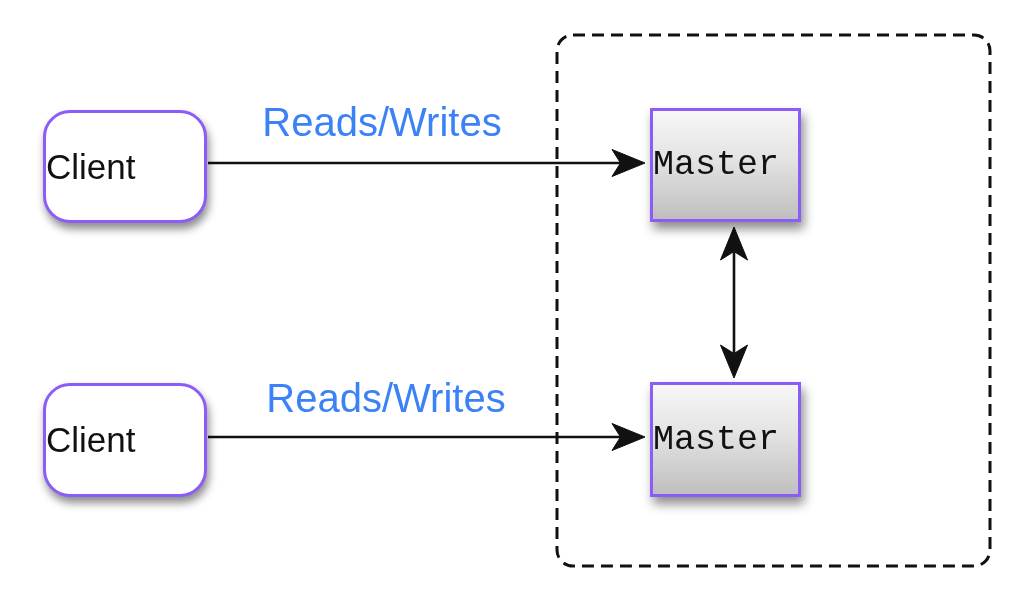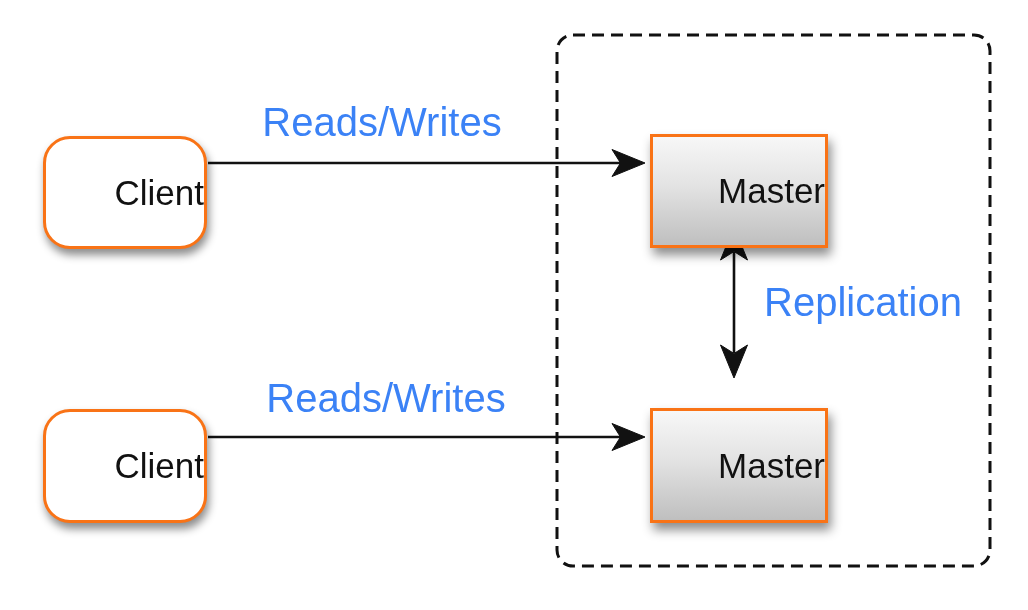--- a/index.html
+++ b/index.html
@@ -19,42 +19,42 @@
     position: absolute;
     left: 0;
     top: 0;
     width: 1028px;
     height: 610px;
   }
   .node {
     position: absolute;
     display: flex;
     align-items: center;
-    justify-content: flex-end;
+    justify-content: flex-start;
     color: #111111;
     font-size: 35px;
     letter-spacing: 0px;
     box-sizing: border-box;
-    border: 3px solid #f97316;
-    margin-top: 26px;
+    border: 3px solid #8b5cf6;
   }
   .client {
     width: 164px;
     height: 113px;
     border-radius: 27px;
     background: #ffffff;
     box-shadow: 2px 6px 9px rgba(0,0,0,0.45);
   }
   .client-top { left: 43px; top: 110px; }
   .client-bottom { left: 43px; top: 383px; height: 114px; }
   .master {
-    width: 178px;
+    width: 151px;
     height: 114px;
     background: linear-gradient(180deg, #f7f7f7 0%, #e3e3e3 45%, #bfbfbf 100%);
     box-shadow: 3px 7px 10px rgba(0,0,0,0.45);
+    font-family: Liberation Mono, monospace;
   }
   .master-top { left: 650px; top: 108px; }
   .master-bottom { left: 650px; top: 382px; height: 115px; }
   .edge-label {
     position: absolute;
     width: 300px;
     text-align: center;
     color: #3b82f6;
     font-size: 40px;
     line-height: 42px;
@@ -97,15 +97,14 @@
   </div>
 
   <div class="node master master-bottom">
     <span>Master</span>
   </div>
 
   <div class="edge-label label-rw-top">Reads/Writes</div>
 
   <div class="edge-label label-rw-bottom">Reads/Writes</div>
 
-  <div class="edge-label label-replication">Replication</div>
 
 </div>
 
 </body></html>

